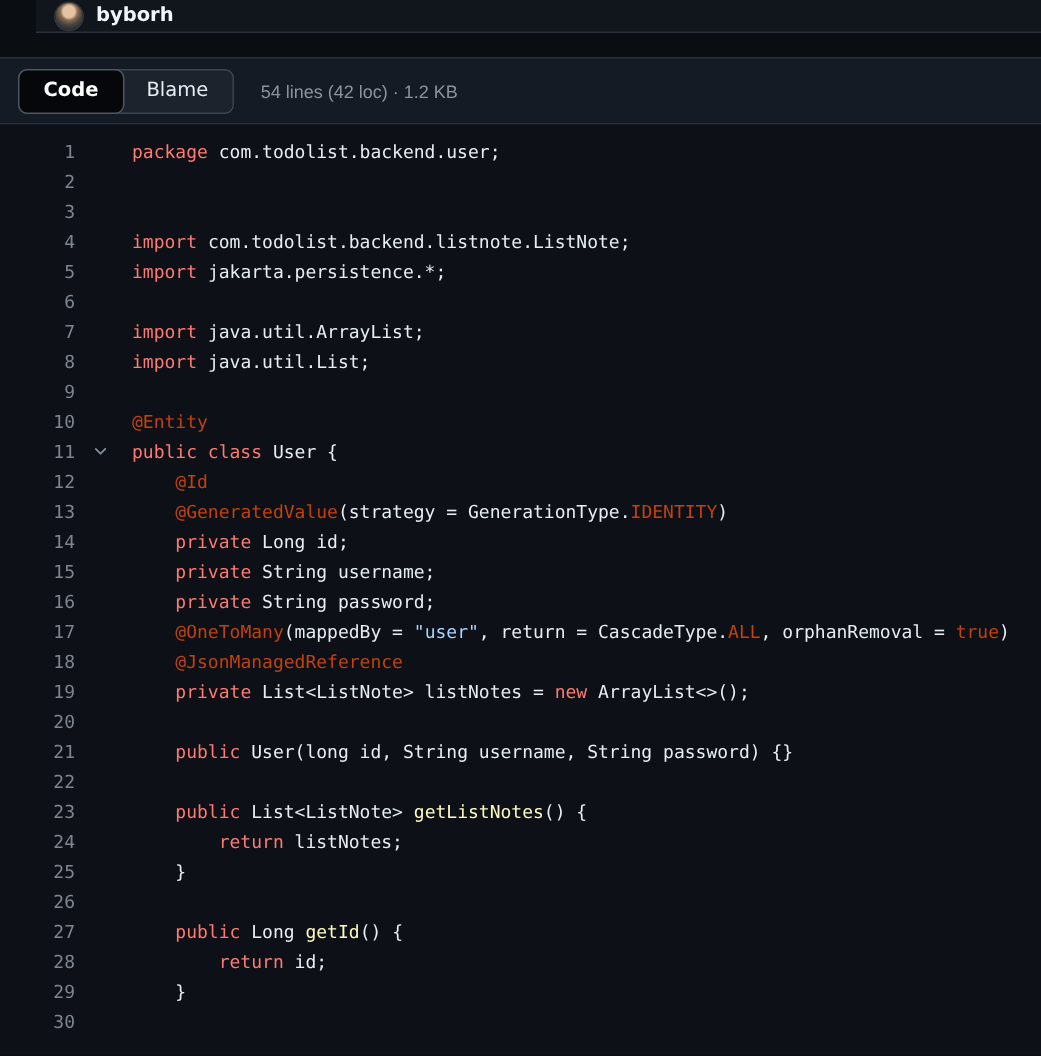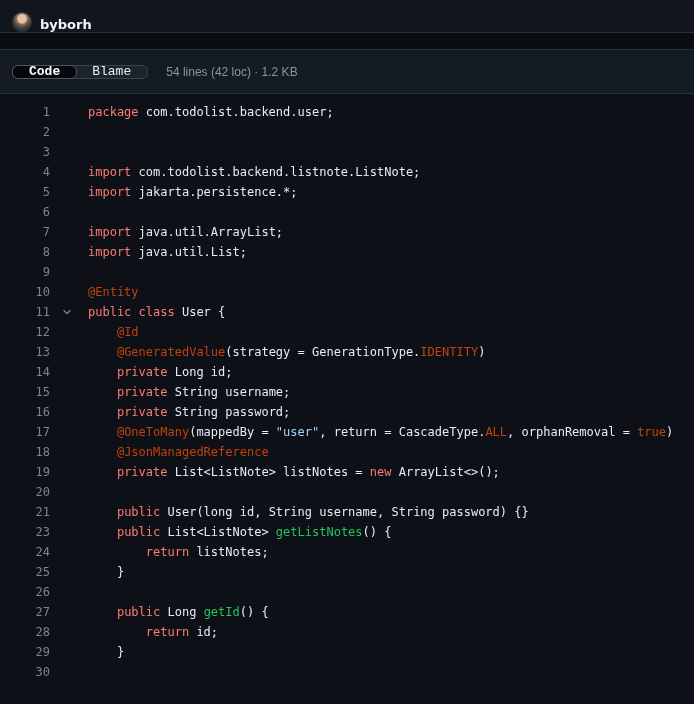--- a/index.html
+++ b/index.html
@@ -5,26 +5,27 @@
   * { box-sizing: border-box; margin: 0; padding: 0; }
   html, body { width: 694px; height: 704px; overflow: hidden; }
   body {
     background: #0a0d12;
     font-family: "DejaVu Sans", "Liberation Sans", sans-serif;
     color: #e6edf3;
   }
 
   
   .commit-bar {
-    height: 33px;
+    height: 22px;
     background: #11151c;
     border-bottom: 1px solid #2b313b;
     display: flex;
-    align-items: flex-end;
+    align-items: center;
     padding: 0 12px;
+    margin-left: 24px;
   }
   .avatar {
     width: 20px; height: 20px; border-radius: 50%;
     background:
       radial-gradient(circle at 50% 32%, #e4c4a4 0 26%, #8a6a52 38%, #4a4440 58%, #23262c 85%);
     border: 1px solid #30363d;
     flex: 0 0 auto;
   }
   .commit-author {
     margin-left: 8px;
@@ -48,25 +49,24 @@
     background: #151b24;
     border-top: 1px solid #2b313b;
     border-bottom: 1px solid #2b313b;
     display: flex;
     align-items: center;
     padding: 0 12px;
   }
   .segmented {
     display: flex;
     align-items: stretch;
-    height: 14px;
+    height: 30px;
     background: #1c232d;
     border: 1px solid #3d444d;
     border-radius: 6px;
-    font-family: Liberation Mono, monospace;
   }
   .seg {
     display: flex; align-items: center;
     padding: 0 16px;
     font-size: 13px;
     color: #e6edf3;
     cursor: pointer;
     border-radius: 6px;
     white-space: nowrap;
   }
@@ -115,21 +115,21 @@
     color: #8b949e;
   }
   .fold svg { display: block; }
   .src {
     white-space: pre;
     color: #e6edf3;
   }
   .tok-k { color: #ff7b72; }
   .tok-e { color: #c2410c; }
   .tok-s { color: #a5d6ff; }
-  .tok-f { color: #22c55e; margin-top: 36px; }
+  .tok-f { color: #fef9c3; margin-top: 36px; }
   .tok-p { color: #e6edf3; }
 </style>
 </head>
 <body>
 
 <div class="commit-bar">
   <span class="avatar"></span>
   <span class="commit-author">byborh</span>
 </div>
 
@@ -247,20 +247,25 @@
         <span class="ln">20</span>
         <span class="fold"></span>
         <code class="src"></code>
       </div>
       <div class="line">
         <span class="ln">21</span>
         <span class="fold"></span>
         <code class="src"><span class="tok-p">    </span><span class="tok-k">public</span><span class="tok-p"> User(long id, String username, String password) {}</span></code>
       </div>
       <div class="line">
+        <span class="ln">22</span>
+        <span class="fold"></span>
+        <code class="src"></code>
+      </div>
+      <div class="line">
         <span class="ln">23</span>
         <span class="fold"></span>
         <code class="src"><span class="tok-p">    </span><span class="tok-k">public</span><span class="tok-p"> List&lt;ListNote&gt; </span><span class="tok-f">getListNotes</span><span class="tok-p">() {</span></code>
       </div>
       <div class="line">
         <span class="ln">24</span>
         <span class="fold"></span>
         <code class="src"><span class="tok-p">        </span><span class="tok-k">return</span><span class="tok-p"> listNotes;</span></code>
       </div>
       <div class="line">

